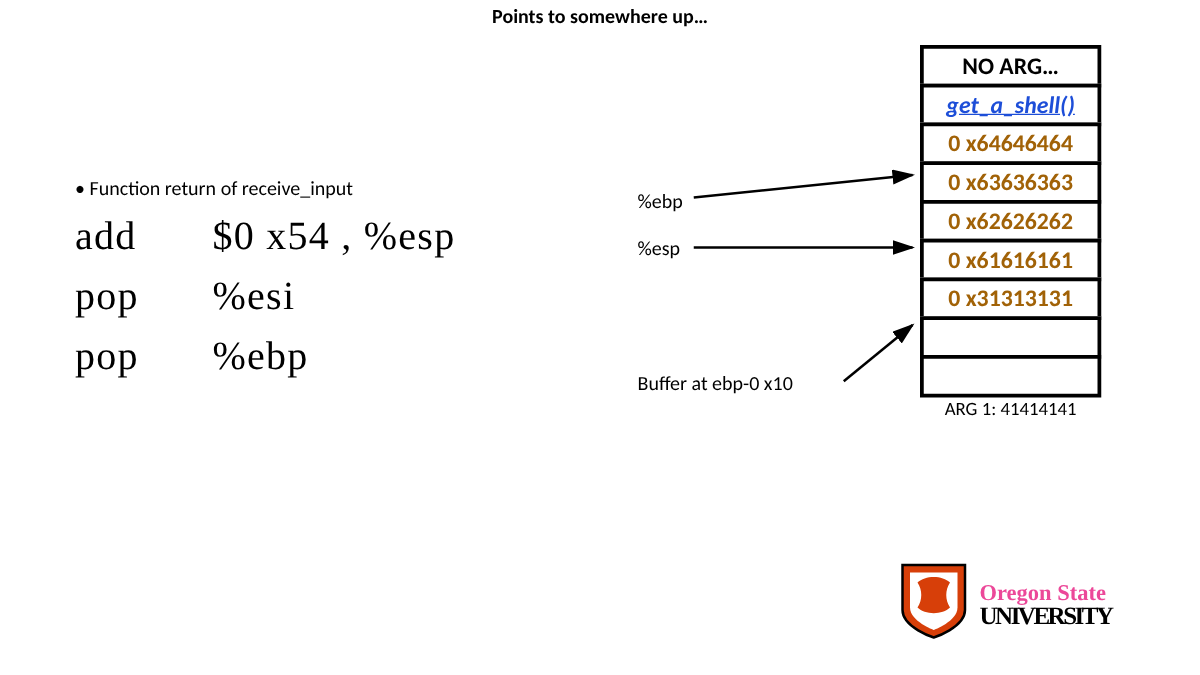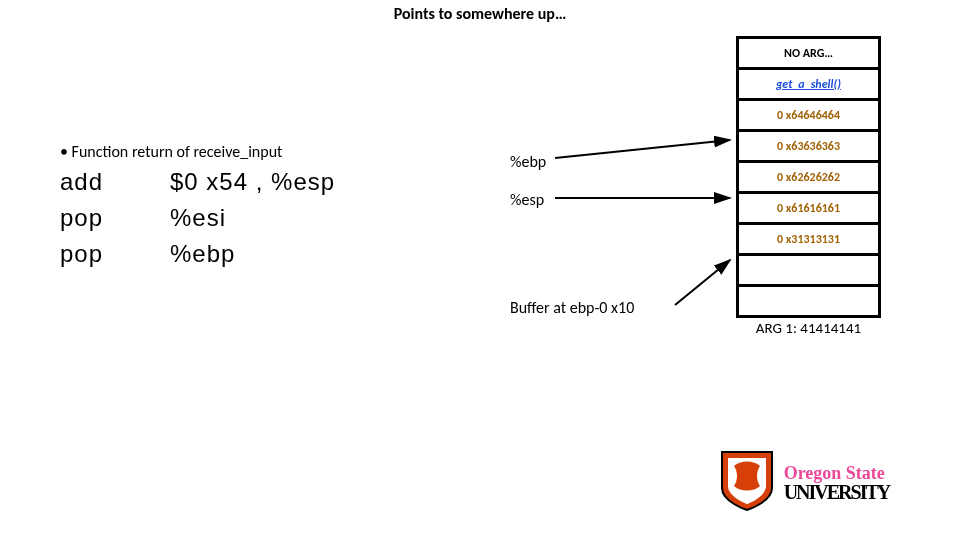--- a/index.html
+++ b/index.html
@@ -2,30 +2,30 @@
 <html><head>
 <meta charset="utf-8">
 <style>
   * { margin: 0; padding: 0; box-sizing: border-box; }
   html, body { width: 960px; height: 540px; font-family: "Calibri", "Segoe UI", Arial, sans-serif; background: #fff; color: #000; overflow: hidden; }
   .slide { position: relative; width: 960px; height: 540px; }
   .top-note { position: absolute; top: 4px; left: 0; width: 100%; text-align: center; font-size: 16px; font-weight: 600; }
   .title { position: absolute; top: 50px; left: 60px; font-size: 44px; font-weight: 400; color: #d64206; font-family: Georgia, "Times New Roman", serif; }
   .body { position: absolute; top: 140px; left: 60px; font-size: 24px; line-height: 1.5; }
   .bullet { font-size: 16px; }
-  .code { font-family: Liberation Sans, sans-serif; font-size: 24px; letter-spacing: 1px; }
+  .code { font-family: Liberation Serif, serif; font-size: 32px; letter-spacing: 1px; }
   .ptr-labels { position: absolute; left: 510px; top: 140px; font-size: 16px; }
   .ptr-ebp { position: absolute; top: 12px; }
   .ptr-esp { position: absolute; top: 50px; }
   .ptr-buf { position: absolute; top: 158px; white-space: nowrap; }
   .arrow-line { stroke: #000; stroke-width: 2; fill: none; }
   .arrow-head { fill: #000; }
   svg.arrows { position: absolute; top: 120px; left: 545px; width: 190px; height: 240px; pointer-events: none; }
   .stack { position: absolute; top: 36px; left: 736px; width: 145px; }
-  .cell { border: 3px solid #000; height: 34px; display: flex; align-items: center; justify-content: center; font-size: 12px; font-weight: 600; margin-bottom: -3px; background: #fff; }
+  .cell { border: 3px solid #000; height: 34px; display: flex; align-items: center; justify-content: center; font-size: 19px; font-weight: 600; margin-bottom: -3px; background: #fff; }
   .cell.red { color: #a16207; }
   .cell.link { color: #1d4ed8; text-decoration: underline; font-style: italic; }
   .cell.empty { }
   .arg-label { margin-top: 4px; font-size: 15px; font-weight: 400; text-align: center; }
   .logo { position: absolute; bottom: 20px; right: 30px; width: 210px; height: 70px; }
   .logo-shield { display:inline-block; vertical-align: middle; }
   .logo-text { display:inline-block; vertical-align: middle; margin-left: 6px; font-family: Georgia, serif; line-height: 1.0; }
   .logo-text .l1 { color: #ec4899; font-size: 18px; font-weight: 700; display:block; }
   .logo-text .l2 { color: #000; font-size: 20px; font-weight: 700; display:block; letter-spacing: -2px; }
 </style>

